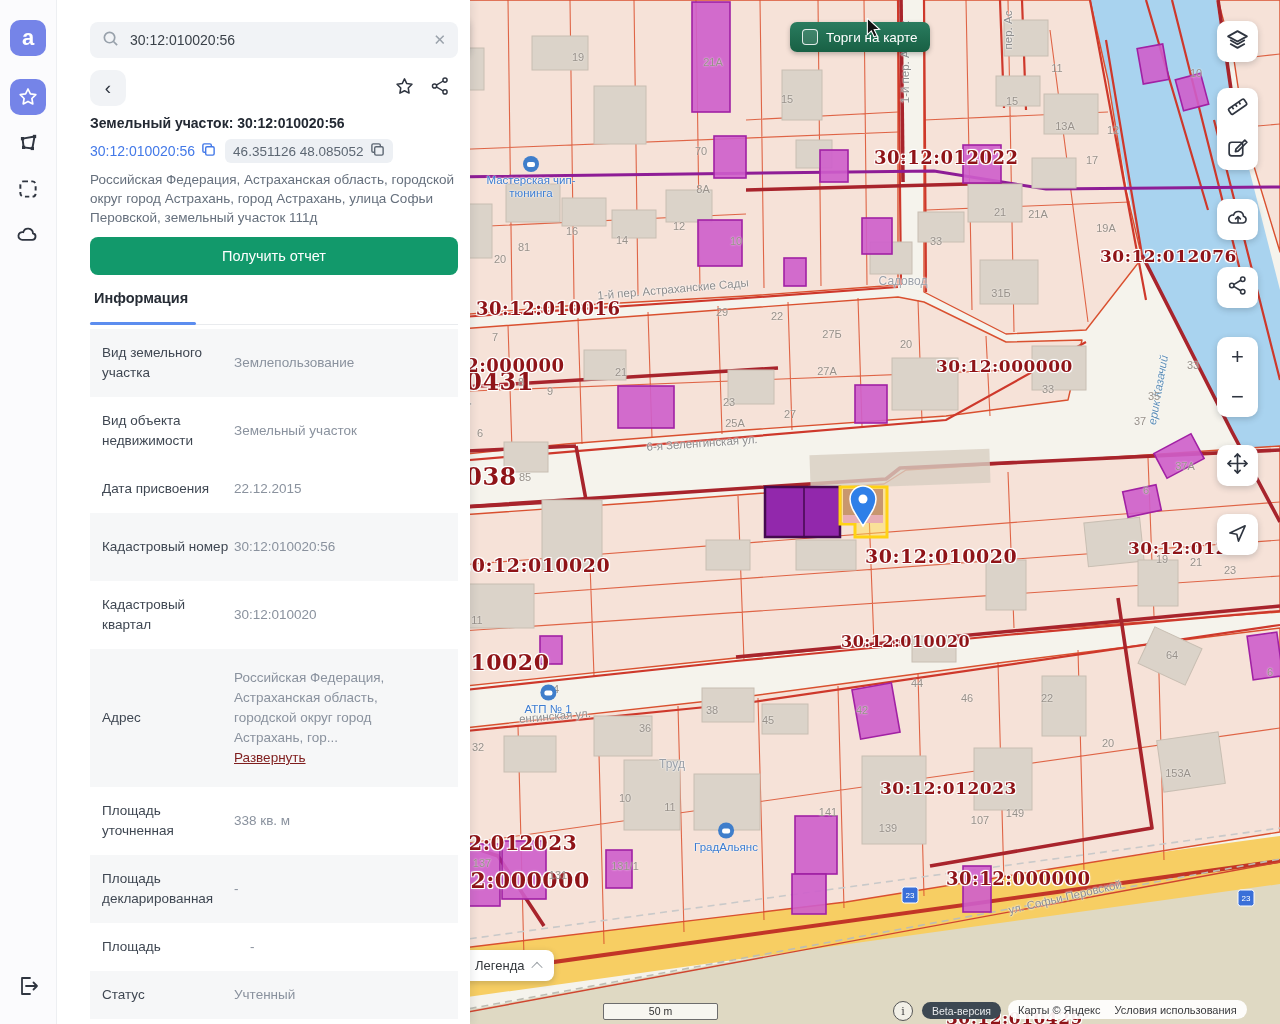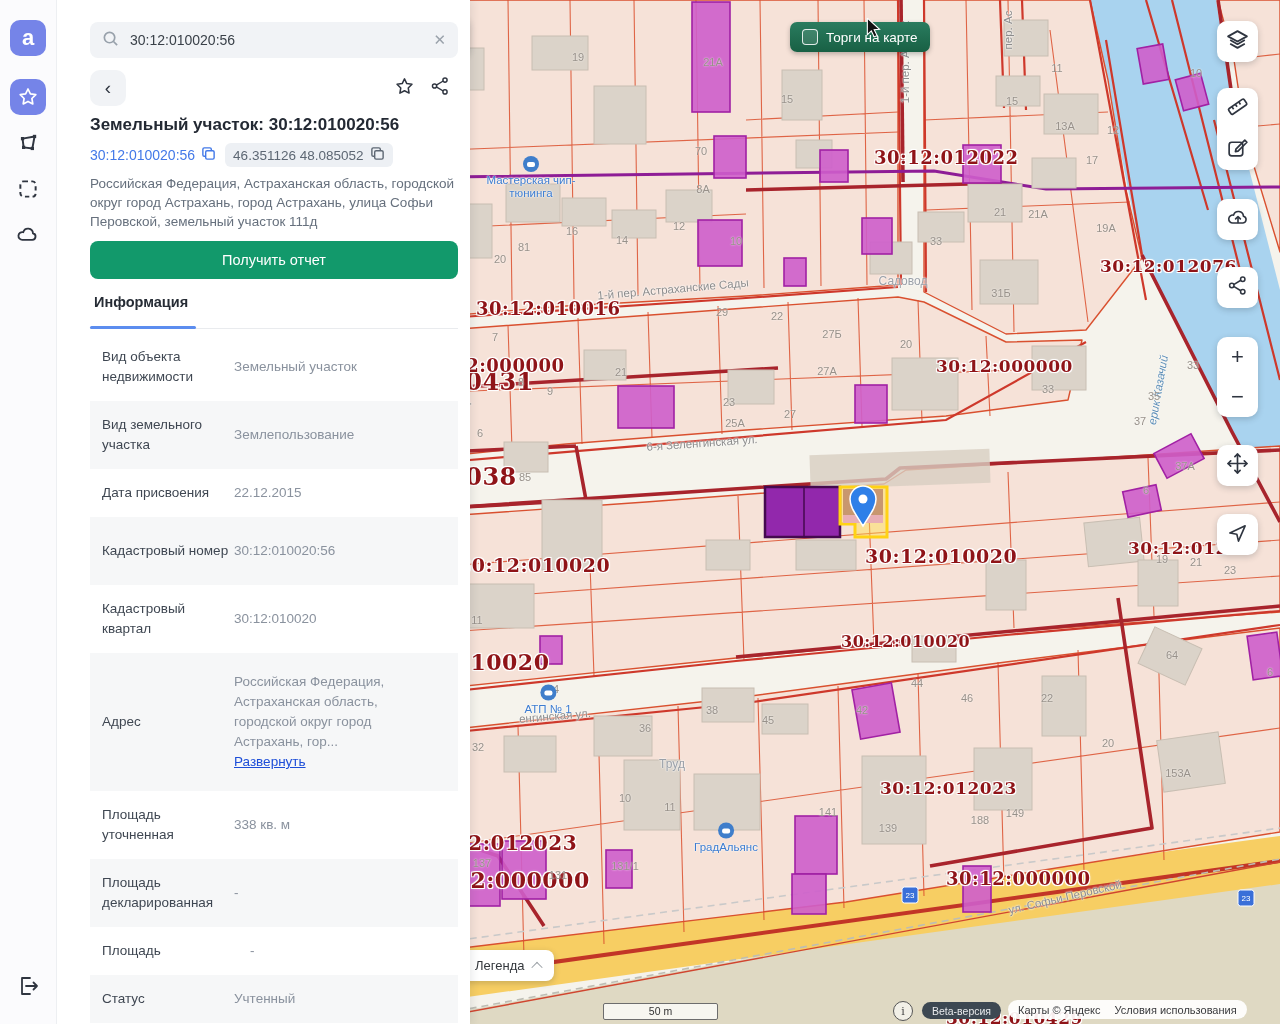--- a/index.html
+++ b/index.html
@@ -17,37 +17,37 @@
   #panel{position:absolute;left:56px;top:0;width:390px;height:1024px;background:#fff;z-index:25;box-shadow:2px 0 8px rgba(40,50,60,.10);padding-left:24px;}
   .panel-inner{padding:0 12px 0 10px;}
   .searchbar{margin-top:22px;height:36px;background:#F1F3F6;border-radius:8px;display:flex;align-items:center;padding:0 12px;gap:9px;}
   .searchbar input{border:none;background:transparent;outline:none;flex:1;font-size:14px;color:#3A4149;font-family:"Liberation Sans",sans-serif;}
   .search-x{color:#9AA2AB;font-size:15px;cursor:pointer;}
   .toolbar{margin-top:12px;height:36px;display:flex;align-items:center;}
   .back-btn{width:36px;height:36px;border-radius:10px;background:#F1F3F6;display:flex;align-items:center;justify-content:center;
     font-size:19px;color:#2F3540;}
   .tb-spacer{flex:1;}
   .tb-icon{width:36px;height:36px;display:flex;align-items:center;justify-content:center;}
-  .obj-title{margin-top:9px;font-size:17px;font-weight:bold;color:#232933;}
+  .obj-title{margin-top:9px;font-size:14px;font-weight:bold;color:#232933;}
   .chips{margin-top:8px;display:flex;align-items:center;gap:9px;}
   .cad-link{display:flex;align-items:center;gap:6px;color:#4379E8;font-size:14px;}
   .coord-chip{display:flex;align-items:center;gap:6px;background:#EDF0F4;border-radius:6px;height:24px;padding:0 8px;
     font-size:13.5px;color:#5D6773;}
   .addr{margin-top:7px;font-size:13.5px;line-height:19px;color:#66707D;}
   .report-btn{margin-top:10px;width:100%;height:38px;background:#12996B;border:none;border-radius:8px;color:#fff;
     font-size:14.5px;font-family:"Liberation Sans",sans-serif;cursor:pointer;}
   .tabrow{margin-top:15px;position:relative;height:34px;border-bottom:1px solid #E9EBEE;}
   .tab{position:absolute;left:4px;top:0;font-size:14.5px;font-weight:bold;color:#262C35;}
   .tab-underline{position:absolute;left:0px;bottom:-1px;width:106px;height:3px;background:#5C8DEF;border-radius:2px;}
   #info-table{margin-top:4px;}
   .irow{display:flex;align-items:center;padding:6px 0;}
   .irow.alt{background:#F6F7F8;}
   .ilabel{flex:0 0 132px;padding-left:12px;font-size:13.5px;line-height:20px;color:#3F4752;}
   .ivalue{flex:1;padding-right:14px;font-size:13.5px;line-height:20px;color:#8A929E;}
-  .ilink{color:#1d4ed8;font-size:13.5px;text-decoration:underline;}
+  .ilink{color:#7f1d1d;font-size:13.5px;text-decoration:underline;}
 
   
   #map{position:absolute;left:446px;top:0;width:834px;height:1024px;overflow:hidden;background:#F5F3EC;}
   #basemap{position:absolute;left:0;top:0;}
   #map-labels{position:absolute;inset:0;pointer-events:none;}
   .cad{position:absolute;transform:translateY(-50%);font-family:"DejaVu Serif",serif;font-weight:bold;color:#8F1418;white-space:nowrap;
     letter-spacing:.5px;text-shadow:-1px -1px 0 #fff,1px -1px 0 #fff,-1px 1px 0 #fff,1px 1px 0 #fff,0 0 3px #fff;}
   .stl{position:absolute;transform-origin:center;font-size:11.5px;color:#8C8C8C;white-space:nowrap;
     text-shadow:0 0 2px #fff,0 0 2px #fff;}
   .stl.water{color:#5E8FB8;font-style:italic;}
@@ -183,27 +183,27 @@
       <div class="addr">Российская Федерация, Астраханская область, городской округ город Астрахань, город Астрахань, улица Софьи Перовской, земельный участок 111д</div>
 
       <button class="report-btn">Получить отчет</button>
 
       <div class="tabrow">
         <span class="tab">Информация</span>
         <span class="tab-underline"></span>
       </div>
 
       <div id="info-table">
+          <div class="irow alt" style="min-height: 56px;">
+            <div class="ilabel">Вид земельного участка</div>
+            <div class="ivalue">Землепользование</div>
+          </div>
           <div class="irow" style="min-height: 56px;">
             <div class="ilabel">Вид объекта недвижимости</div>
             <div class="ivalue">Земельный участок</div>
-          </div>
-          <div class="irow alt" style="min-height: 56px;">
-            <div class="ilabel">Вид земельного участка</div>
-            <div class="ivalue">Землепользование</div>
           </div>
           <div class="irow" style="min-height: 36px;">
             <div class="ilabel">Дата присвоения</div>
             <div class="ivalue">22.12.2015</div>
           </div>
           <div class="irow alt" style="min-height: 56px;">
             <div class="ilabel">Кадастровый номер</div>
             <div class="ivalue">30:12:010020:56</div>
           </div>
           <div class="irow" style="min-height: 56px;">
@@ -362,21 +362,21 @@
         <circle cx="417" cy="499" r="4.5" fill="#FFFFFF"></circle>
       </g>
     </svg>
 
     <div id="map-labels">
         <div class="cad" style="font-size: 24px; left: 2px; top: 381px;">10431</div>
         <div class="cad" style="font-size: 18px; left: 428px; top: 157px;">30:12:012022</div>
         <div class="cad" style="font-size: 18px; left: 30px; top: 308px;">30:12:010016</div>
         <div class="cad" style="font-size: 18px; left: 0px; top: 365px;">:12:000000</div>
         <div class="cad" style="font-size: 17px; left: 490px; top: 366px;">30:12:000000</div>
-        <div class="cad" style="font-size: 17px; left: 654px; top: 266px;">30:12:012076</div>
+        <div class="cad" style="font-size: 17px; left: 654px; top: 256px;">30:12:012076</div>
         <div class="cad" style="font-size: 24px; left: 2px; top: 476px;">2038</div>
         <div class="cad" style="font-size: 19px; left: 12px; top: 565px;">30:12:010020</div>
         <div class="cad" style="font-size: 19px; left: 419px; top: 556px;">30:12:010020</div>
         <div class="cad" style="font-size: 16px; left: 395px; top: 641px;">30:12:010020</div>
         <div class="cad" style="font-size: 22px; left: 0px; top: 662px;">:010020</div>
         <div class="cad" style="font-size: 17px; left: 434px; top: 788px;">30:12:012023</div>
         <div class="cad" style="font-size: 20px; left: 0px; top: 843px;">:12:012023</div>
         <div class="cad" style="font-size: 22px; left: 0px; top: 880px;">:12:000000</div>
         <div class="cad" style="font-size: 18px; left: 500px; top: 878px;">30:12:000000</div>
         <div class="cad" style="font-size: 17px; left: 682px; top: 548px;">30:12:012</div>
@@ -436,21 +436,21 @@
         <div class="bldg" style="transform: translate(-50%, -50%); left: 266px; top: 710px;">38</div>
         <div class="bldg" style="transform: translate(-50%, -50%); left: 322px; top: 720px;">45</div>
         <div class="bldg" style="transform: translate(-50%, -50%); left: 416px; top: 710px;">42</div>
         <div class="bldg" style="transform: translate(-50%, -50%); left: 179px; top: 798px;">10</div>
         <div class="bldg" style="transform: translate(-50%, -50%); left: 224px; top: 807px;">11</div>
         <div class="bldg" style="transform: translate(-50%, -50%); left: 382px; top: 812px;">141</div>
         <div class="bldg" style="transform: translate(-50%, -50%); left: 112px; top: 875px;">131</div>
         <div class="bldg" style="transform: translate(-50%, -50%); left: 179px; top: 866px;">131/1</div>
         <div class="bldg" style="transform: translate(-50%, -50%); left: 36px; top: 863px;">137</div>
         <div class="bldg" style="transform: translate(-50%, -50%); left: 442px; top: 828px;">139</div>
-        <div class="bldg" style="transform: translate(-50%, -50%); left: 534px; top: 820px;">188</div>
+        <div class="bldg" style="transform: translate(-50%, -50%); left: 534px; top: 820px;">107</div>
         <div class="bldg" style="transform: translate(-50%, -50%); left: 569px; top: 813px;">149</div>
         <div class="bldg" style="transform: translate(-50%, -50%); left: 471px; top: 683px;">44</div>
         <div class="bldg" style="transform: translate(-50%, -50%); left: 521px; top: 698px;">46</div>
         <div class="bldg" style="transform: translate(-50%, -50%); left: 601px; top: 698px;">22</div>
         <div class="bldg" style="transform: translate(-50%, -50%); left: 662px; top: 743px;">20</div>
         <div class="bldg" style="transform: translate(-50%, -50%); left: 726px; top: 655px;">64</div>
         <div class="bldg" style="transform: translate(-50%, -50%); left: 732px; top: 773px;">153А</div>
         <div class="bldg" style="transform: translate(-50%, -50%); left: 824px; top: 672px;">6</div>
         <div class="bldg" style="transform: translate(-50%, -50%); left: 739px; top: 466px;">37А</div>
         <div class="bldg" style="transform: translate(-50%, -50%); left: 700px; top: 490px;">6</div>

